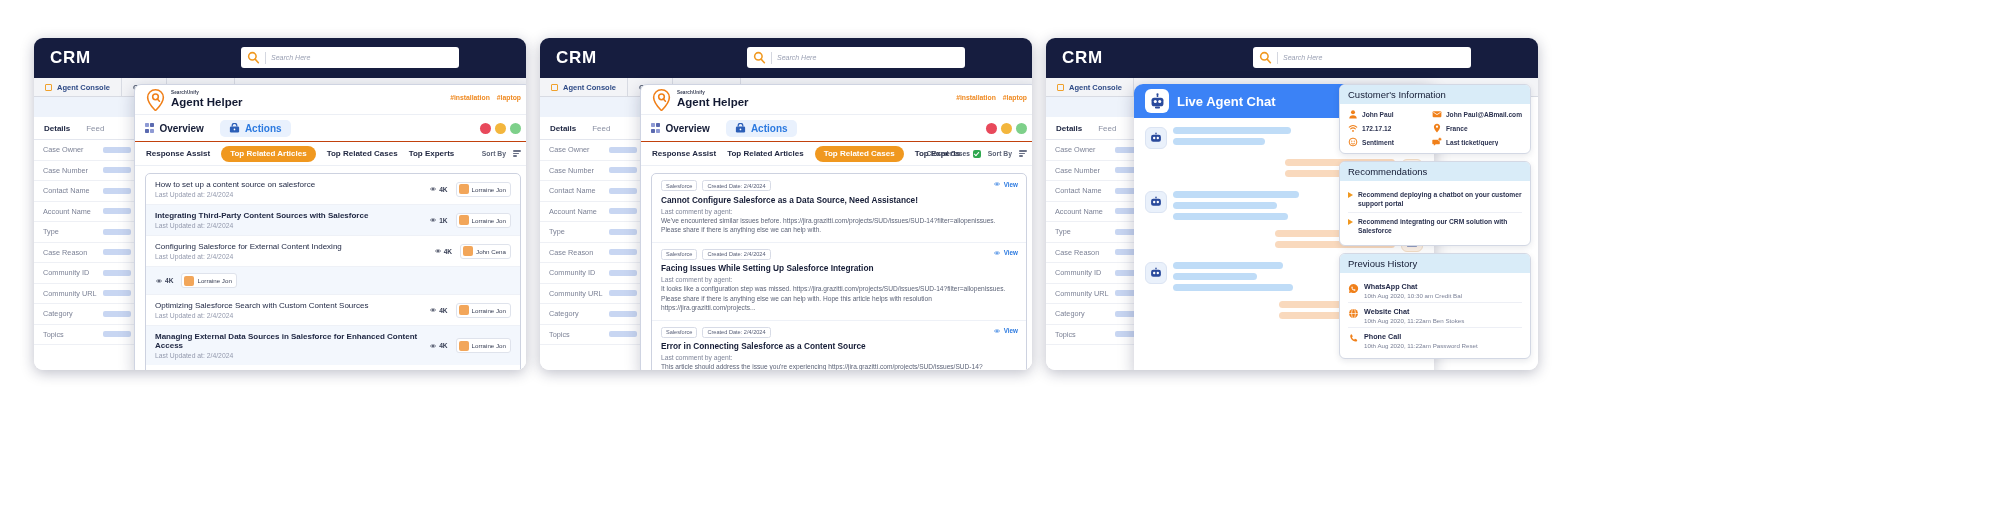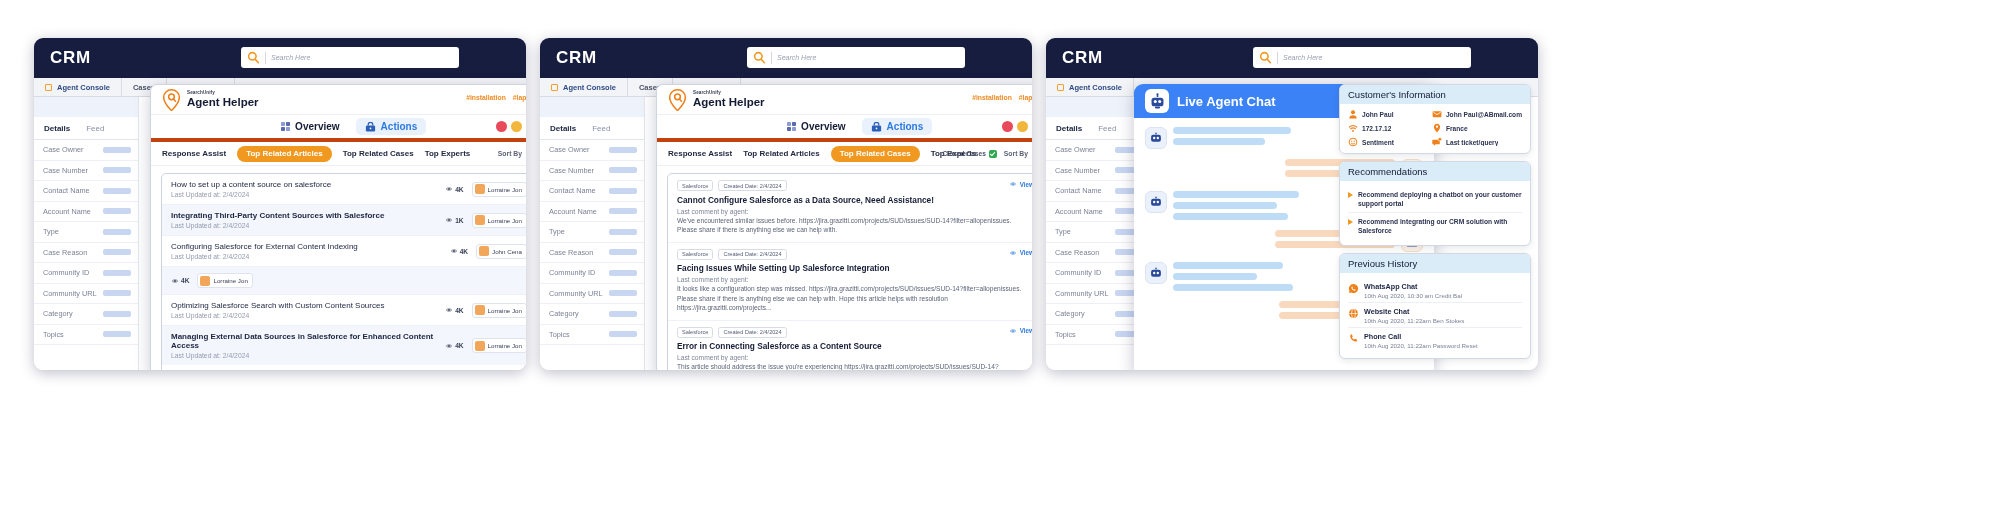--- a/index.html
+++ b/index.html
@@ -48,34 +48,34 @@
   .det-tabs .t { font-size:8px; font-weight:700; color:#1c2440; }
   .det-tabs .t.off { font-weight:400; color:#8a90a3; }
   .det-row { height:20.5px; border-bottom:1px solid #eef0f5; display:flex; align-items:center; justify-content:space-between; padding:0 7px 0 9px; }
   .det-row .lbl { font-size:7.3px; color:#7c8296; white-space:nowrap; }
   .det-row .bar { width:28px; height:6px; border-radius:2px; background:#c8d6f2; }
 
   .rest-col { flex:1; background:#fff; }
 
   
   .helper {
-    position:absolute; left:116px; top:46px; width:398px; height:292px;
+    position:absolute; left:100px; top:46px; width:398px; height:292px;
     background:#fff; border:1px solid #cfd4e2; border-radius:7px;
     box-shadow:0 4px 16px rgba(20,25,60,.22);
     overflow:hidden; display:flex; flex-direction:column;
   }
   .helper-head { height:30px; display:flex; align-items:center; padding:0 11px; position:relative; border-bottom:1px solid #eceff5; }
   .su-logo { width:19px; height:22px; flex:0 0 auto; margin-right:6px; }
   .su-wrap { line-height:1; }
   .su-brand { font-size:4.6px; font-weight:700; color:#3a4156; letter-spacing:.1px; }
   .su-title { font-size:11.5px; font-weight:700; color:#131a33; margin-top:1.5px; }
   .tags { position:absolute; right:10px; top:9px; display:flex; gap:7px; }
   .tag { font-size:6.8px; font-weight:700; color:#ef8a22; }
 
-  .helper-nav { height:27px; display:flex; align-items:center; gap:7px; padding:0 18px; border-bottom:4px solid #c2410c; position:relative;justify-content:center; }
+  .helper-nav { height:27px; display:flex; align-items:center; gap:7px; padding:0 1px; border-bottom:1px solid #c2410c; position:relative; }
   .nav-pill { display:flex; align-items:center; gap:5px; padding:3px 9px; border-radius:5px; font-size:10px; font-weight:700; }
   .nav-pill.active-ov { color:#151c36; }
   .nav-pill.actions { background:#e9f1fd; color:#2c7ae0; }
   .grid-ic { display:grid; grid-template-columns:repeat(2,4px); grid-template-rows:repeat(2,4px); gap:1.4px; }
   .grid-ic i { background:#5b6ab0; border-radius:.8px; display:block; }
   .grid-ic i:nth-child(1){ background:#8e9ad4; }
   .grid-ic i:nth-child(4){ background:#8e9ad4; }
   .emo-row { position:absolute; right:10px; display:flex; gap:4px; }
   .emo { width:11px; height:11px; border-radius:50%; }
   .emo.r{background:#e8495b;} .emo.y{background:#f3b63d;} .emo.g{background:#7ed08a;}

